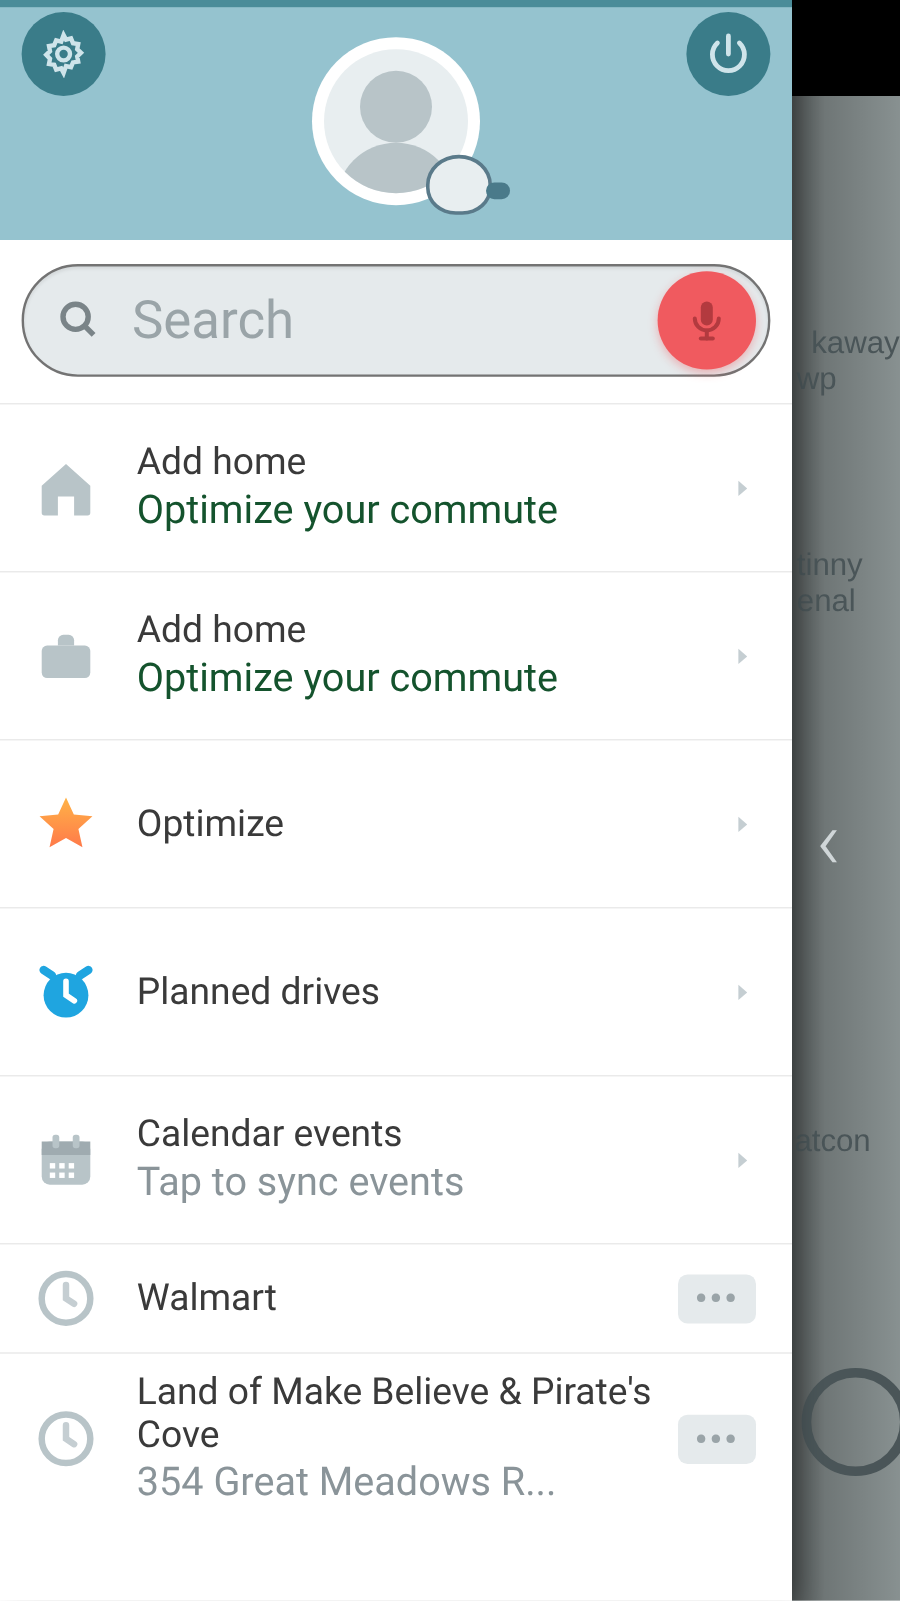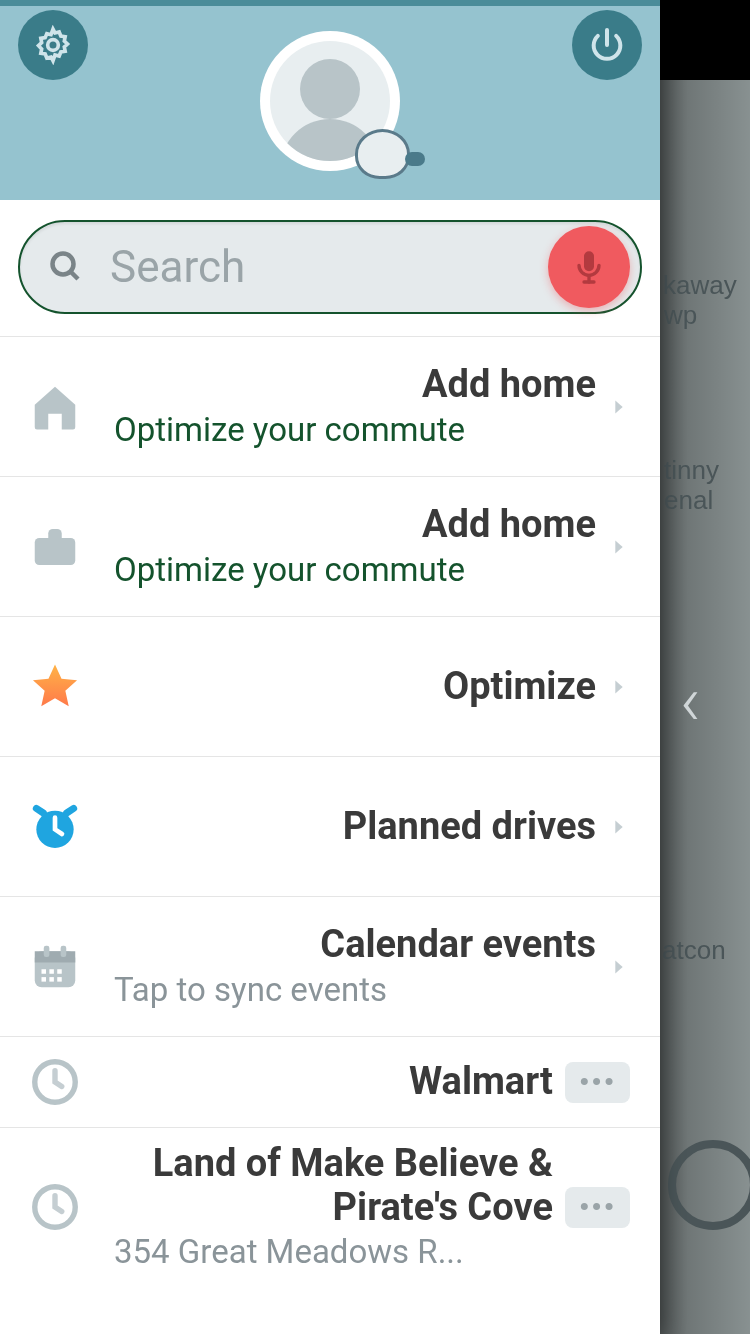--- a/index.html
+++ b/index.html
@@ -100,21 +100,21 @@
 }
 .search-row {
   padding: 20px 18px 22px 18px;
   background: #fff;
   border-bottom: 1px solid #e5e5e5;
 }
 .search-box {
   height: 94px;
   border-radius: 47px;
   background: #e5eaec;
-  border: 2px solid #14532d;
+  border: 2px solid #737373;
   display: flex;
   align-items: center;
   padding: 0 10px 0 28px;
   position: relative;
   box-shadow: inset 0 2px 3px rgba(0,0,0,0.08);
 }
 .search-placeholder {
   font-size: 44px;
   color: #9aa4a8;
   margin-left: 26px;
@@ -144,27 +144,26 @@
 .item-icon {
   width: 66px;
   display: flex;
   align-items: center;
   justify-content: center;
   margin-right: 26px;
   flex-shrink: 0;
 }
 .item-body { flex: 1; min-width: 0; }
 .item-title {
-  font-size: 38px;
-  font-weight: 700;
+  font-size: 31px;
+  font-weight: 400;
   color: #3a3a3a;
   line-height: 1.15;
   overflow: hidden;
   text-overflow: ellipsis;
-  text-align: right;
 }
 .item-sub {
   font-size: 33px;
   color: #14532d;
   line-height: 1.25;
   margin-top: 2px;
 }
 .item-sub.muted { color: #8a9499; }
 .chev {
   color: #c5ced2;
@@ -222,21 +221,21 @@
   overflow: hidden;
   text-overflow: ellipsis;
 }
 </style>
 </head>
 <body>
 
 <div class="map-bg">
   <div class="map-top"></div>
   <div class="map-body">
-    <div class="map-label" style="left:3px;top:190px">kaway</div>
+    <div class="map-label" style="left:16px;top:190px">kaway</div>
     <div class="map-label" style="left:4px;top:220px">wp</div>
     <div class="map-label" style="left:4px;top:375px">tinny</div>
     <div class="map-label" style="left:4px;top:405px">enal</div>
     <div class="map-label" style="left:2px;top:855px">atcon</div>
     <div class="map-chev">‹</div>
     <div class="map-circle"></div>
   </div>
 </div>
 
 <div class="sidebar">

